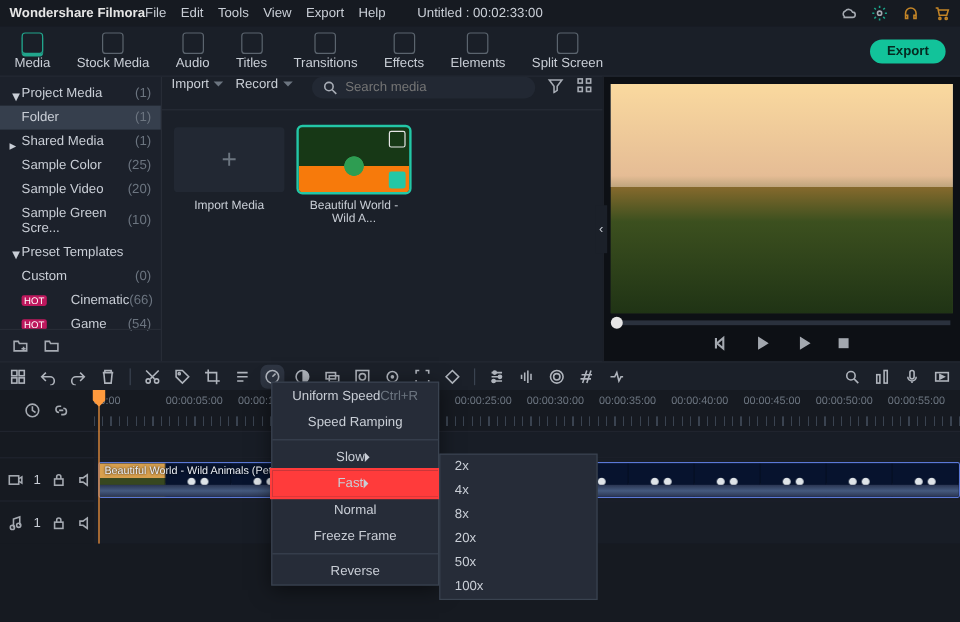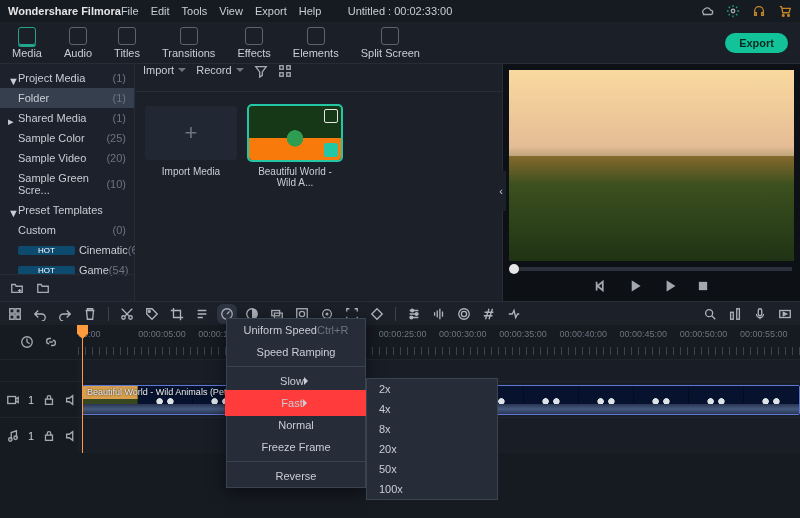--- a/index.html
+++ b/index.html
@@ -21,21 +21,21 @@
   .export-btn{margin-left:auto;margin-right:12px;background:#12c39a;color:#052a21;font-weight:600;border-radius:14px;padding:4px 14px;cursor:pointer}
   
   .main{display:flex;height:237px}
   .side{width:135px;background:#1c212b;border-right:1px solid #272c36;padding-top:4px;position:relative}
   .side-item{display:flex;justify-content:space-between;align-items:center;padding:4px 8px 4px 18px;cursor:pointer}
   .side-item.head{padding-left:8px}
   .side-item .lab{flex:1}
   .side-item .cnt{color:#6c7580}
   .side-item.sel{background:#363f4d}
   .caret{margin-right:4px;width:6px;height:6px;display:inline-block}
-  .hot{background:#0c4a6e;color:white;font-size:8px;padding:0 20px;border-radius:2px;margin-right:4px}
+  .hot{background:#be185d;color:white;font-size:8px;padding:0 2px;border-radius:2px;margin-right:20px}
   .side-footer{position:absolute;bottom:0;left:0;right:0;display:flex;gap:12px;padding:6px 10px;border-top:1px solid #272c36}
   
   .center{flex:1;background:#1b2029;position:relative}
   .import-bar{height:28px;display:flex;align-items:flex-start;padding:0 8px;gap:10px;border-bottom:1px solid #272c36}
   .dd{display:flex;align-items:center;gap:4px;cursor:pointer}
   .dd::after{content:"";border:4px solid transparent;border-top-color:#6c7580;margin-top:4px}
   .search{flex:1;display:flex;align-items:center;gap:6px;background:#222833;border-radius:12px;padding:2px 8px;margin-left:6px}
   .search input{background:transparent;border:none;outline:none;color:#c9ced6;flex:1}
   .thumbs{display:flex;gap:12px;padding:14px 10px}
   .card{width:92px;text-align:center}
@@ -143,20 +143,24 @@
   </div>
 </div>
 
 <div class="tabs">
   <div class="tab active">
       <span class="ico"></span>
       <span>Media</span>
     </div>
   <div class="tab">
       <span class="ico"></span>
+      <span>Stock Media</span>
+    </div>
+  <div class="tab">
+      <span class="ico"></span>
       <span>Audio</span>
     </div>
   <div class="tab">
       <span class="ico"></span>
       <span>Titles</span>
     </div>
   <div class="tab">
       <span class="ico"></span>
       <span>Transitions</span>
     </div>
@@ -234,20 +238,29 @@
             <path d="M2 4h4l1 2h7v7H2z"></path>
           </svg>
         </span>
     </div>
   </div>
 
   <div class="center">
     <div class="import-bar">
       <span class="dd">Import</span>
       <span class="dd">Record</span>
+      <div class="search">
+        <span class="ico">
+            <svg viewBox="0 0 16 16">
+              <circle cx="7" cy="7" r="4"></circle>
+              <path d="M10 10l4 4"></path>
+            </svg>
+          </span>
+        <input placeholder="Search media" style="">
+      </div>
       <span class="ico">
           <svg viewBox="0 0 16 16">
             <path d="M2 3h12l-4.5 6v4l-3 2v-6z"></path>
           </svg>
         </span>
       <span class="ico">
           <svg viewBox="0 0 16 16">
             <rect x="2" y="2" width="4" height="4"></rect>
             <rect x="10" y="2" width="4" height="4"></rect>
             <rect x="2" y="10" width="4" height="4"></rect>

